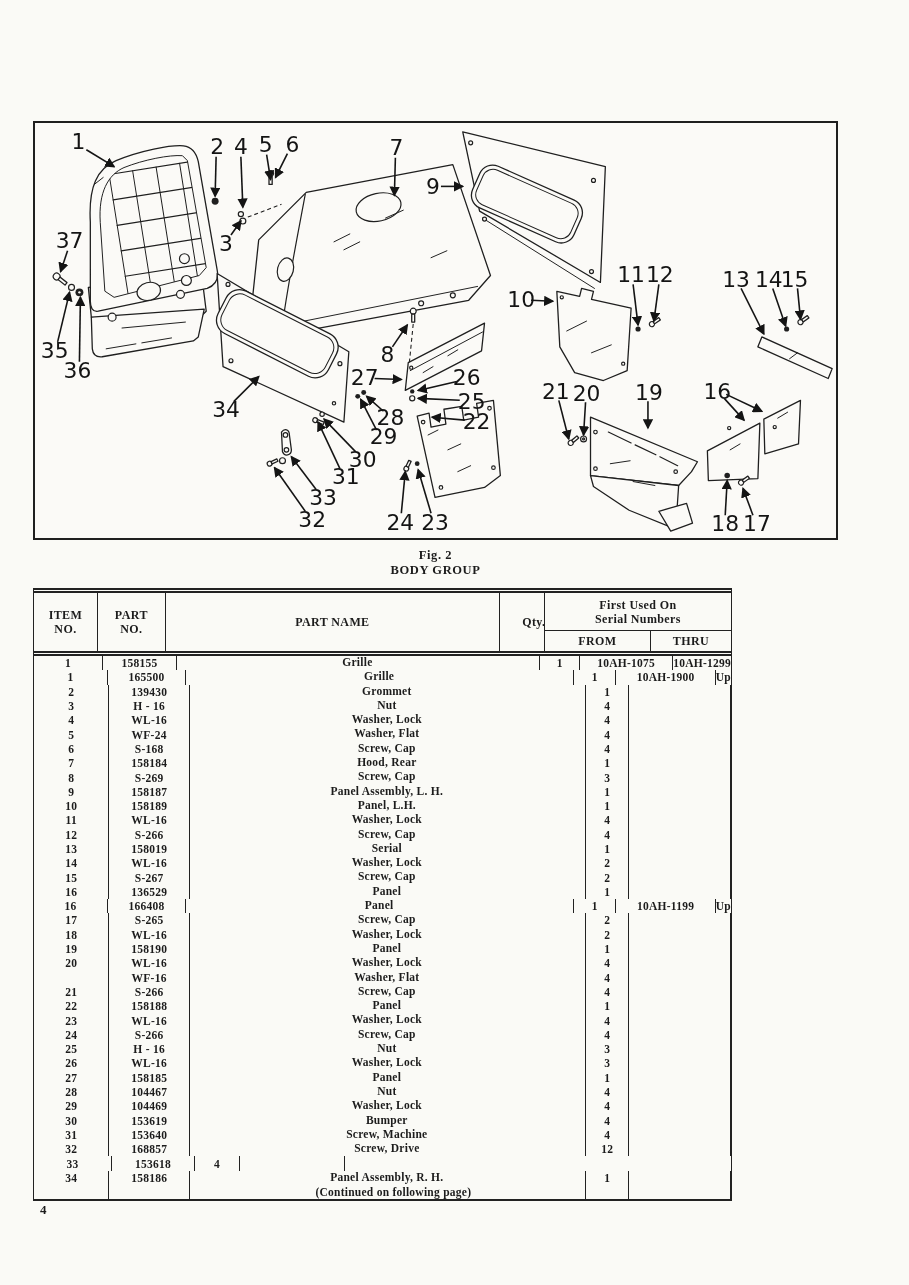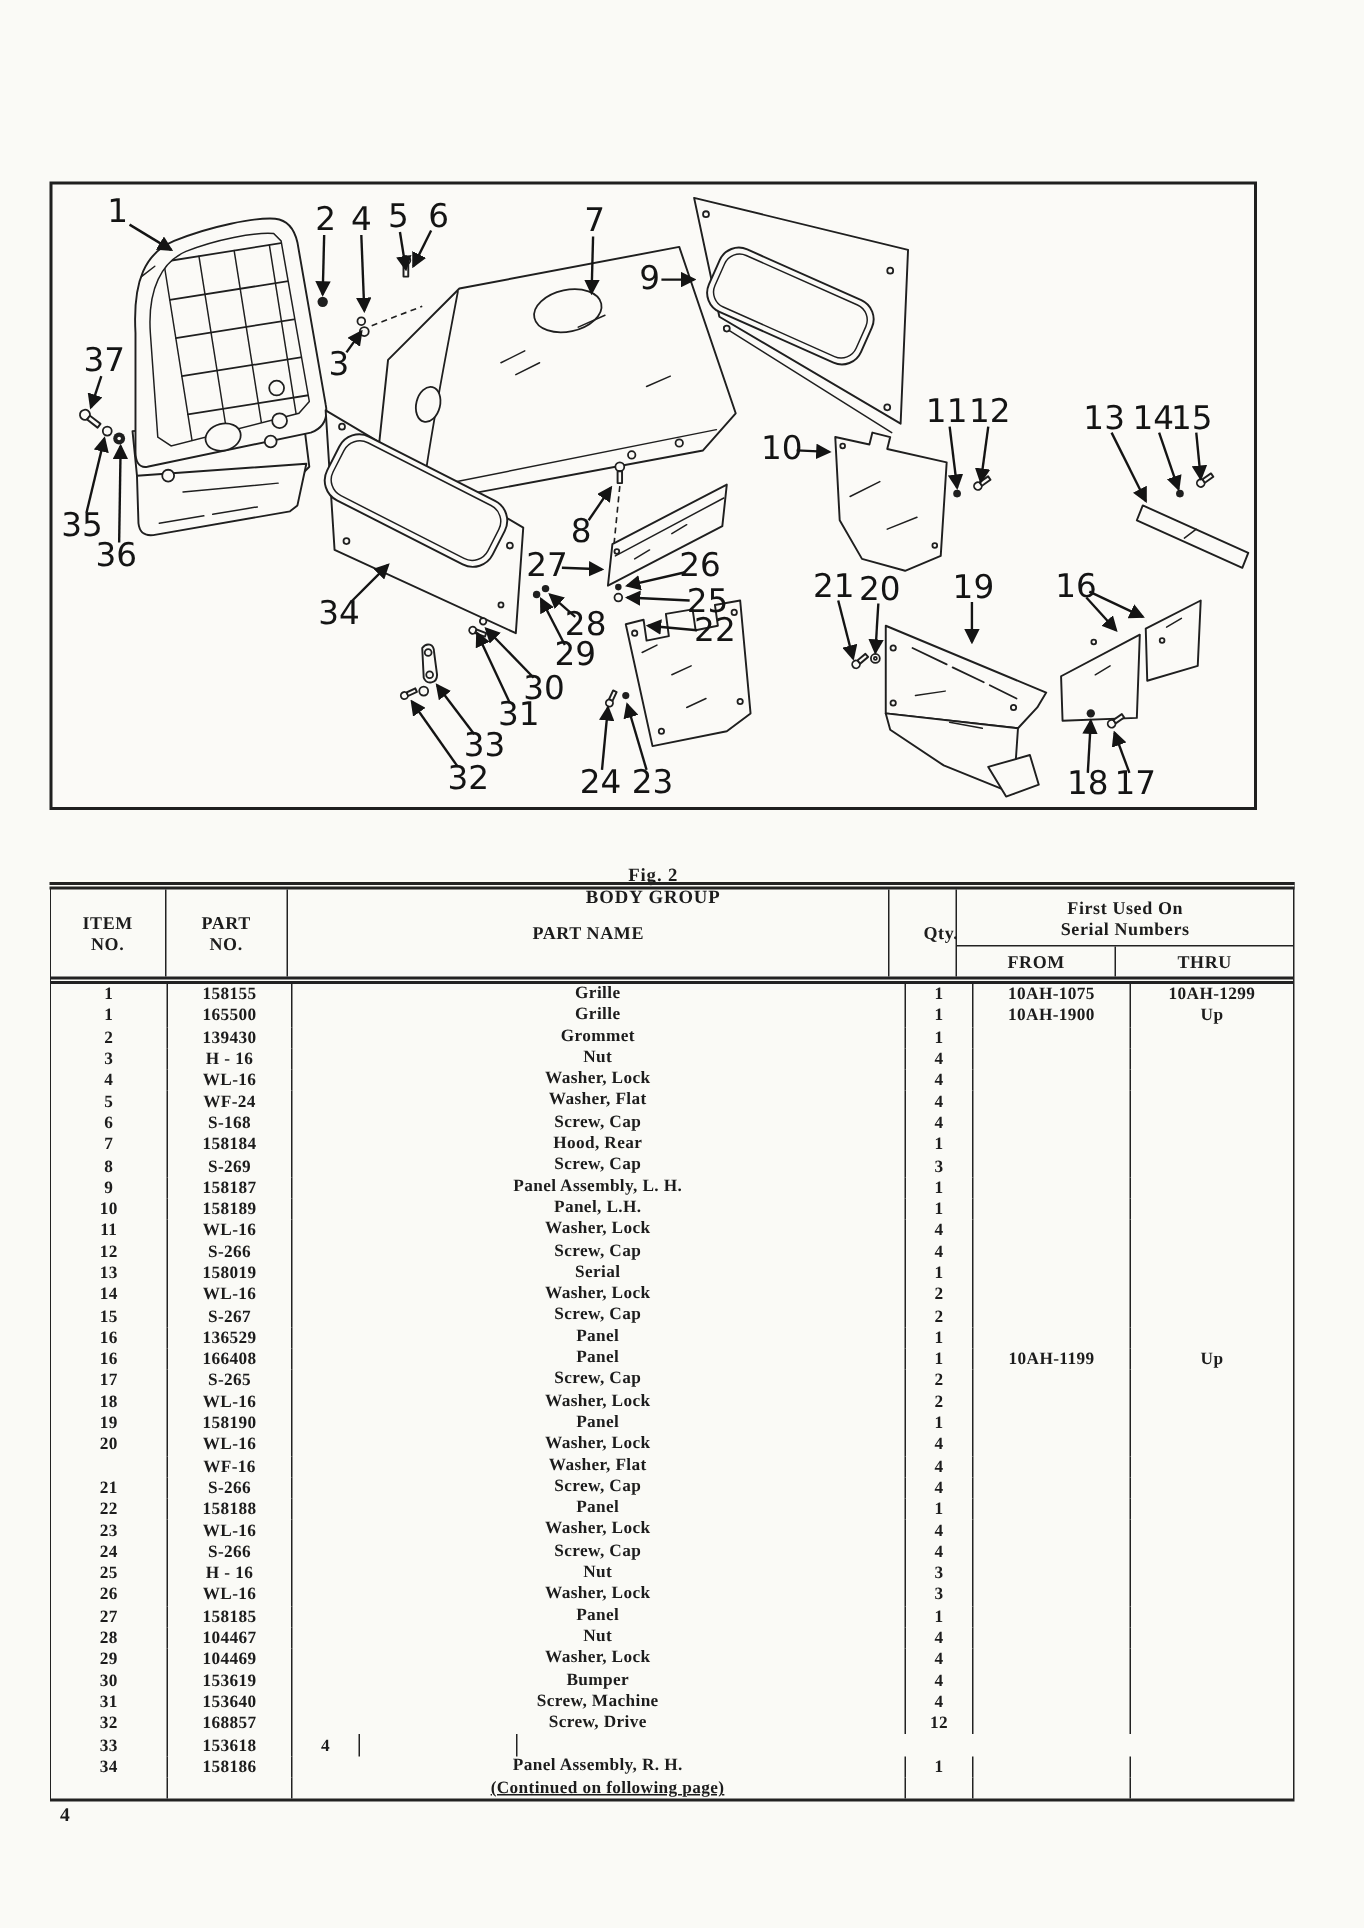--- a/index.html
+++ b/index.html
@@ -14,25 +14,25 @@
   .shape{stroke:#1f1f1f;stroke-width:1.3;fill:#fbfaf7;stroke-linejoin:round;stroke-linecap:round;}
   .lineonly{stroke:#1f1f1f;stroke-width:1.2;fill:none;stroke-linecap:round;}
   .thin{stroke-width:1;}
   .dash{stroke:#1f1f1f;stroke-width:1.1;fill:none;stroke-dasharray:4 3;}
   .dotf{fill:#1f1f1f;stroke:none;}
   .holec{fill:#fbfaf7;stroke:#1f1f1f;stroke-width:1.2;}
   .callout-line{stroke:#141414;stroke-width:1.6;fill:none;}
   .callout-num{font-family:"DejaVu Sans", sans-serif;font-size:22px;fill:#141414;
                text-anchor:middle;dominant-baseline:central;}
 
-  .caption{position:absolute;left:33px;top:576px;width:805px;text-align:center;
+  .caption{position:absolute;left:33px;top:548px;width:805px;text-align:center;
            font-size:12.5px;font-weight:700;line-height:15px;letter-spacing:.6px;}
 
   
-  .ptable{position:absolute;left:33px;top:588px;width:830px;
+  .ptable{position:absolute;left:33px;top:588px;width:699px;
           border-left:1.6px solid #222;border-right:1.6px solid #222;
           border-top:5px double #222;font-weight:700;}
   .thead{display:flex;height:63px;border-bottom:5px double #222;font-size:12px;letter-spacing:.4px;}
   .hcell{display:flex;align-items:center;justify-content:center;text-align:center;white-space:pre-line;line-height:14px;}
   .hitem{width:77px;}
   .hpart{width:83px;border-left:1.6px solid #222;}
   .hname{width:409px;border-left:1.6px solid #222;}
   .hqty{width:45px;border-left:1.6px solid #222;padding-left:24px;}
   .hserial{width:229px;border-left:1.6px solid #222;display:flex;flex-direction:column;}
   .hserial-top{height:38px;display:flex;align-items:center;justify-content:center;
@@ -44,21 +44,21 @@
   .tbody{border-bottom:2.5px solid #222;}
   .trow{display:flex;height:14.3px;font-size:11.5px;letter-spacing:.25px;}
   .c{height:100%;display:flex;align-items:center;justify-content:center;overflow:visible;white-space:pre;}
   .c.item{width:77px;}
   .c.part{width:83px;border-left:1.6px solid #222;}
   .c.name{width:409px;border-left:1.6px solid #222;justify-content:flex-start;padding:0 8px 0 7px;flex-direction:column;}
   .c.qty{width:45px;border-left:1.6px solid #222;}
   .c.from{width:105px;border-left:1.6px solid #222;}
   .c.thru{flex:1;border-left:1.6px solid #222;}
   .ldr{flex:1;height:8px;border-bottom:1.9px dotted #2d2d2d;margin-left:5px;margin-right:2px;}
-  .trow.cont .c.name{justify-content:center;padding-left:20px;text-decoration:underline;}
+  .trow.cont .c.name{justify-content:center;padding-left:20px;}
 
   .page-number{position:absolute;left:40px;top:1202px;font-size:13px;font-weight:700;}
 </style>
 </head>
 <body>
 
 <div class="figure-box">
   <svg id="fig-svg" viewBox="0 0 805 419">
     <defs>
       <marker id="ah" viewBox="0 0 10 10" refX="8.5" refY="5" markerWidth="6.5" markerHeight="6.5" orient="auto-start-reverse">

